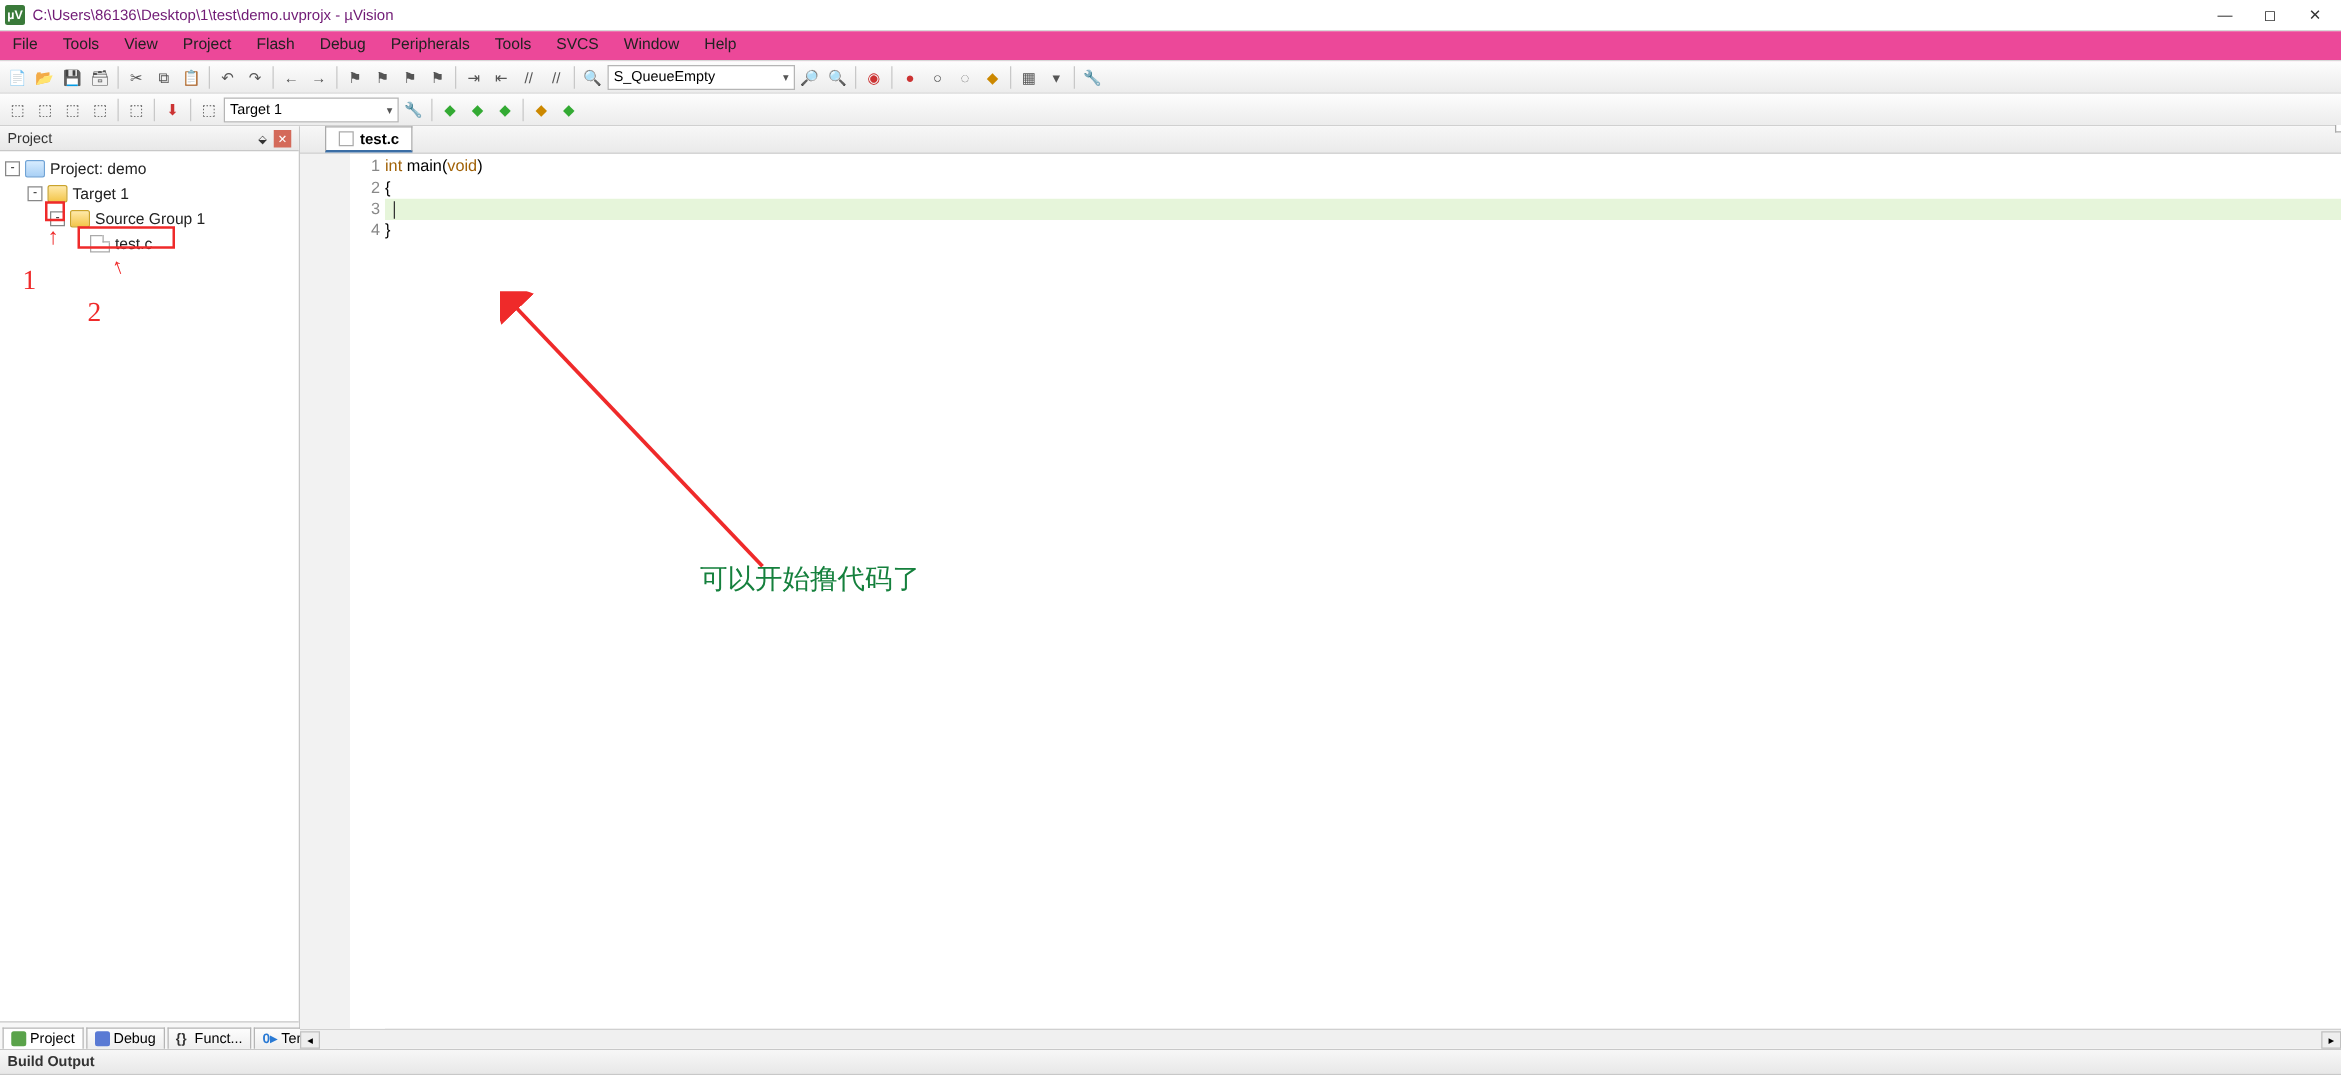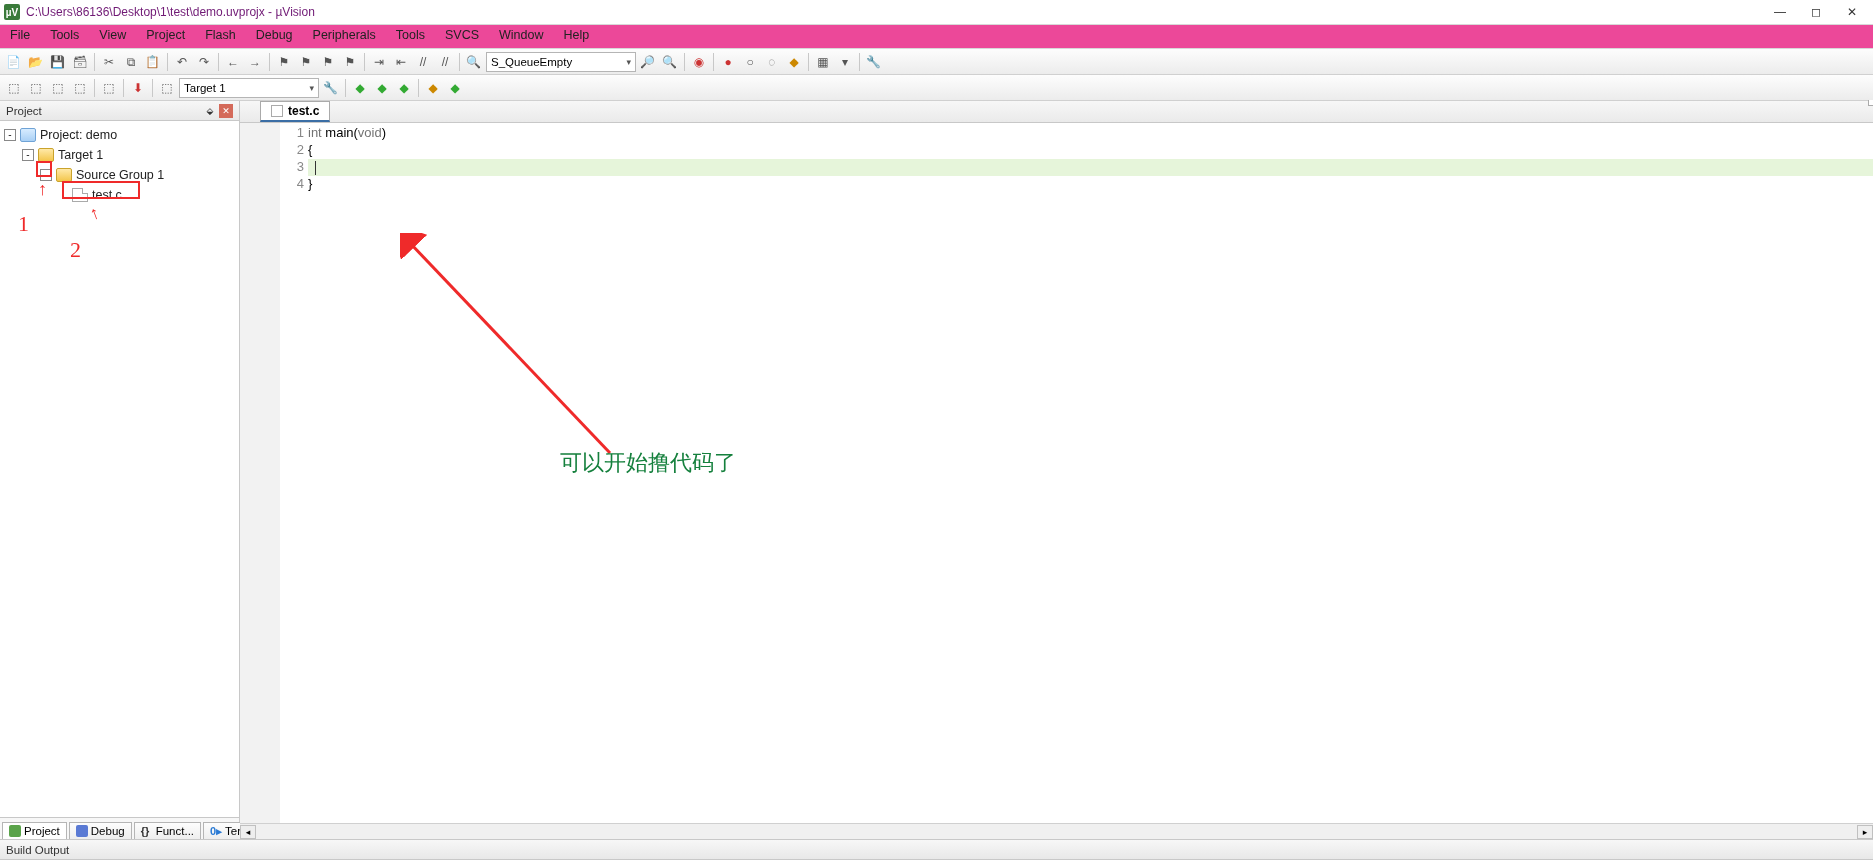--- a/index.html
+++ b/index.html
@@ -53,27 +53,27 @@
 .editor-tabs .etab { font-size: 12px; padding: 2px 10px; border: 1px solid #aaa; border-bottom: 2px solid #3b6ea5; background: #fff; display:flex; align-items:center; gap:5px; cursor:pointer;}
 .editor-tabs .etab .ico.file{width:12px;height:12px;}
 .code-wrap { flex: 1; display: flex; overflow: hidden; position: relative; }
 .margin-col { width: 40px; background: #f2f2f2; }
 .linenum-col { width: 28px; background: #fff; text-align: right; font-family: Consolas, monospace; font-size: 13px; color: #888; padding-top: 2px; }
 .linenum-col div { height: 17px; padding-right: 4px; }
 .code-col { flex: 1; font-family: Consolas, monospace; font-size: 13px; padding-top: 2px; position: relative; }
 .code-col .line { height: 17px; white-space: pre; }
 .code-col .line.current { background: #e6f5da; }
 .caret { display:inline-block; width:1px; height:14px; background:#333; vertical-align:middle;}
-.kw { color: #737373; }
+.kw { color: #a16207; }
 
 .hscrollbar { height: 16px; border-top:1px solid #d0d0d0; background:#f0f0f0; display:flex; align-items:center;}
 .hscrollbar .sbtn{width:16px;height:14px;border:1px solid #c0c0c0;background:#eee;font-size:9px;display:flex;align-items:center;justify-content:center;}
 .hscrollbar .track{flex:1;height:14px;}
 
-.build-output { height: 24px; border-top:1px solid #c8c8c8; }
+.build-output { height: 24px; border-top:1px solid #c8c8c8;font-weight:bold; }
 .build-output .panel-header{border-bottom:1px solid #c8c8c8;}
 .annotation-text { position:absolute; color:#15803d; font-size:22px; pointer-events:none; }
 
 svg.red-arrow{position:absolute;pointer-events:none;}
 </style>
 </head>
 <body>
 
 <div class="titlebar">
   <div class="app-icon">µV</div>

